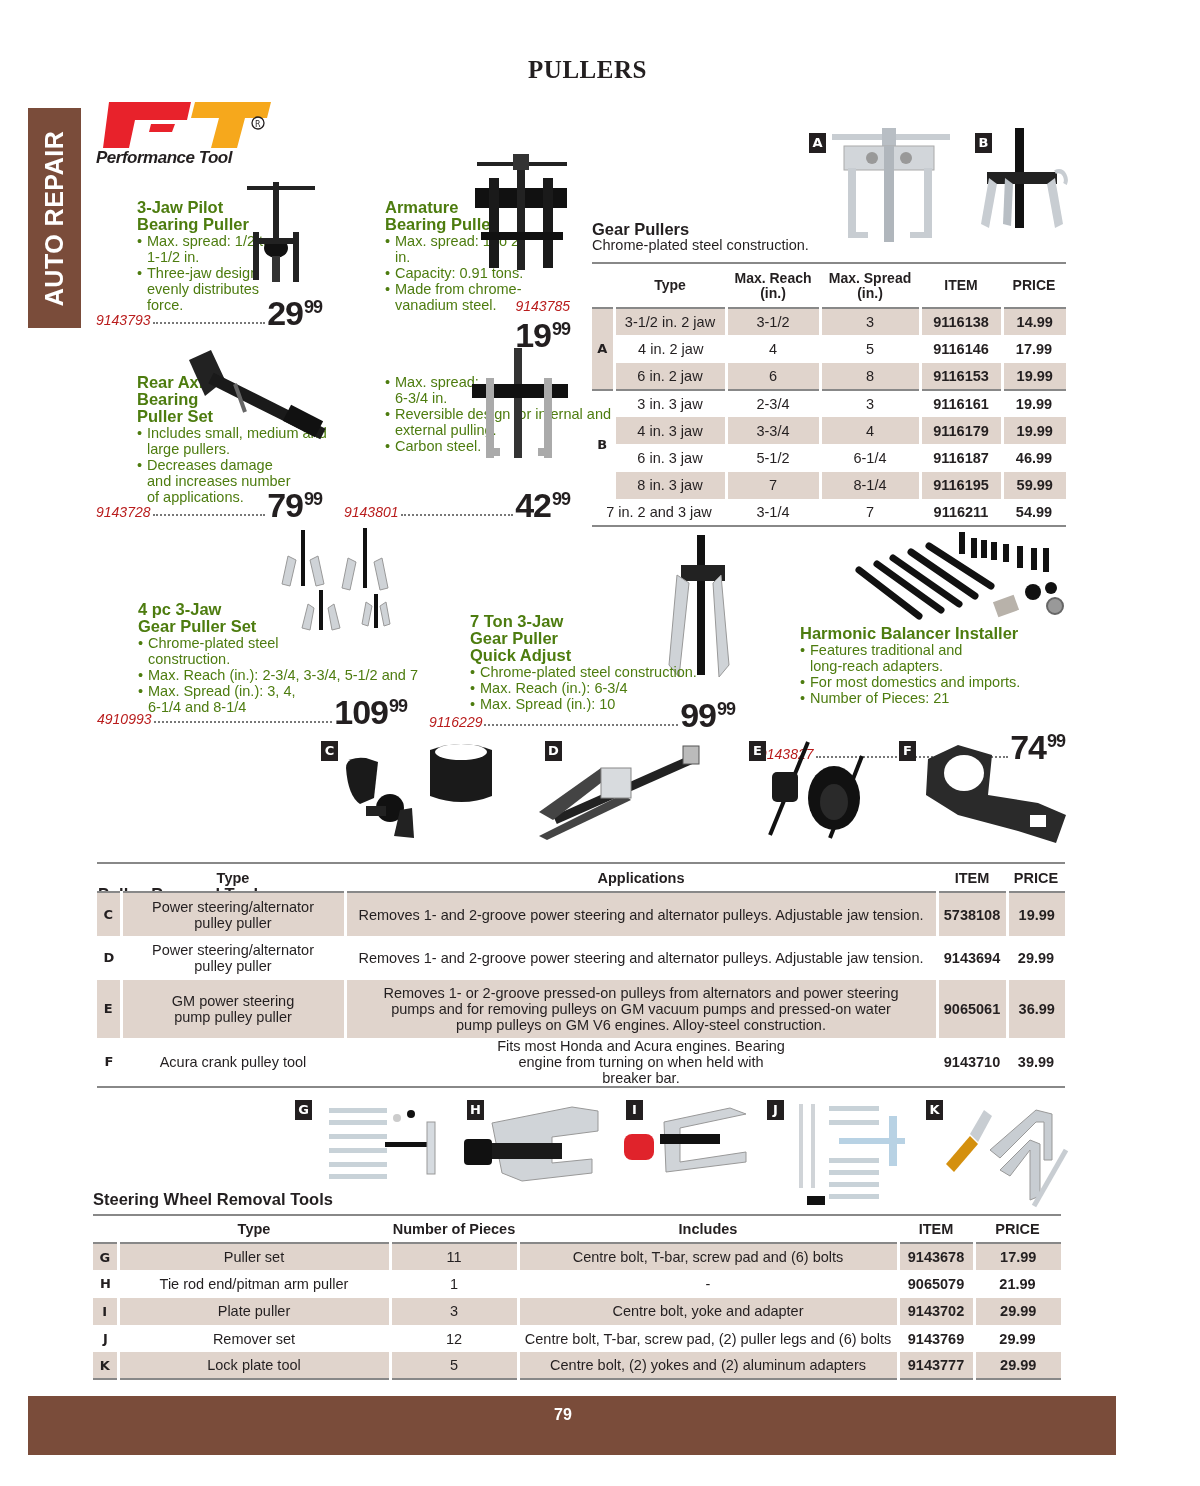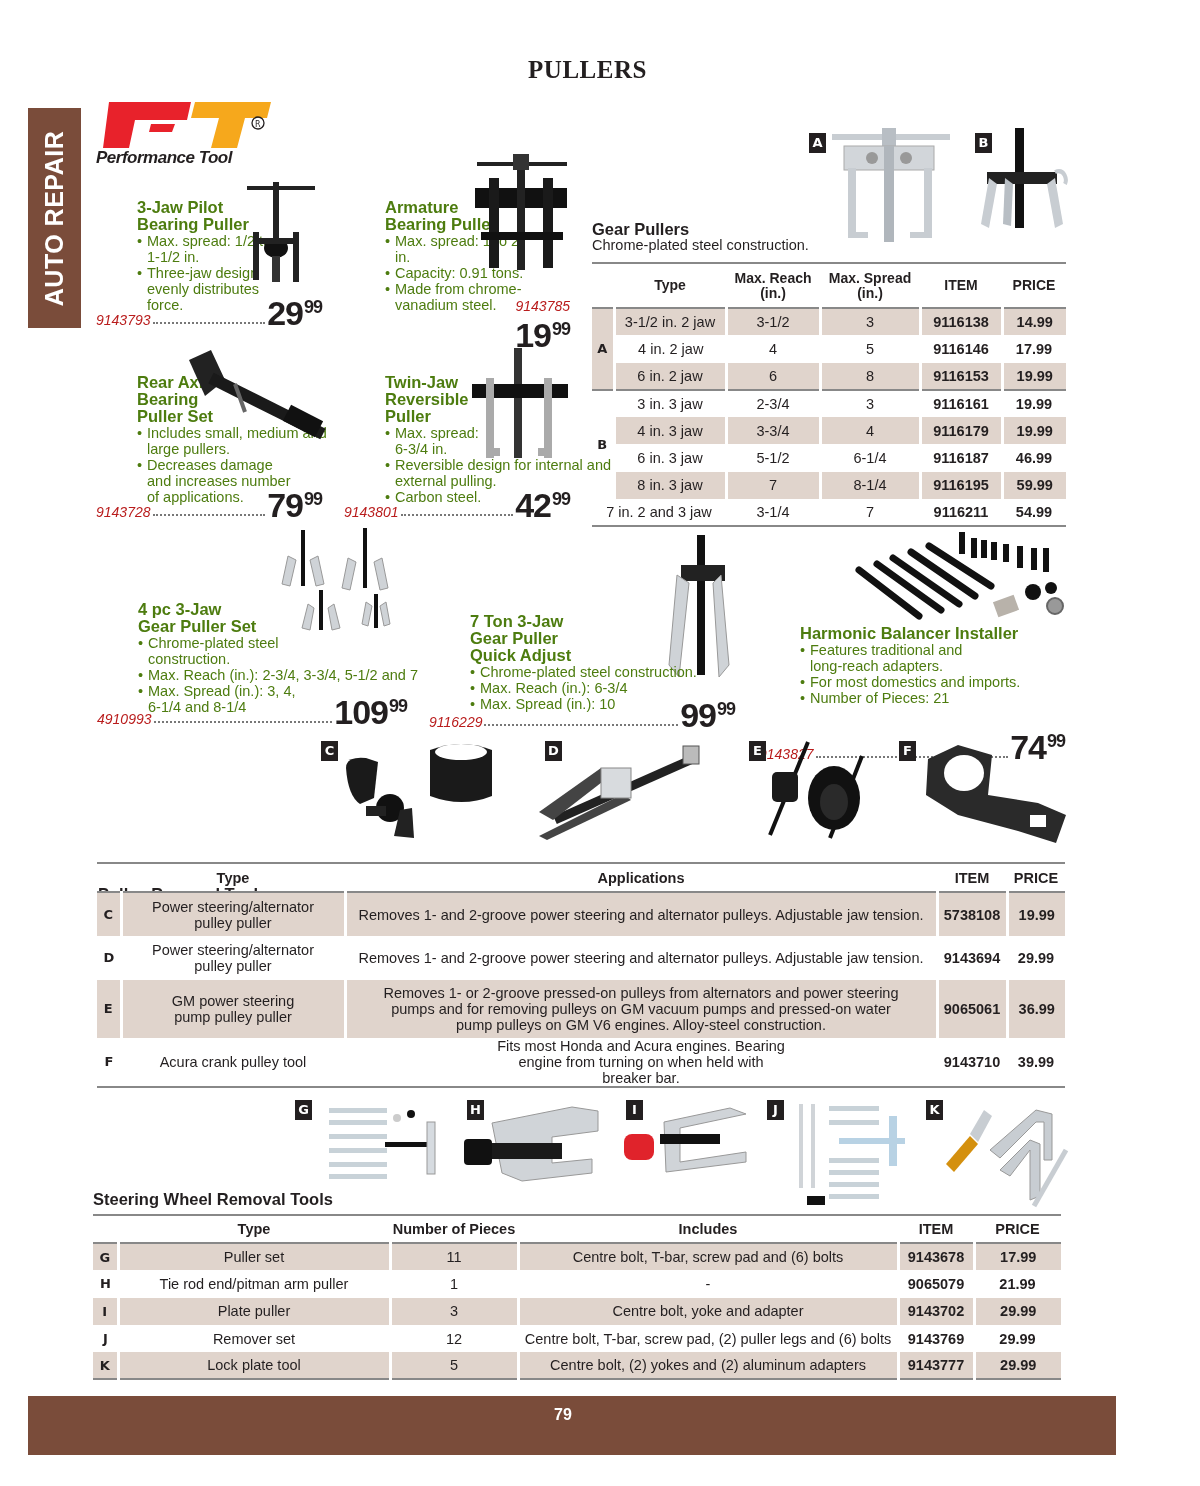--- a/index.html
+++ b/index.html
@@ -148,21 +148,20 @@
 <div class="sku-line" style="left:96px; top:490px; width:226px;">
   <span class="sku">9143728</span>
   <span class="dots"></span>
   <span class="price">
       <span>79</span>
       <sup>99</sup>
     </span>
 </div>
 
 <div class="product" style="left:344px; top:374px; width:230px;">
-  <div class="name"><span>Twin-Jaw</span><br><span>Reversible</span><br><span>Puller</span></div>
   <ul>
     <li style="width:110px;">Max. spread: 6-3/4 in.</li>
     <li>Reversible design for internal and external pulling.</li>
     <li>Carbon steel.</li>
   </ul>
 </div>
 <svg class="tool-img" style="left:470px; top:348px;" width="100" height="110" viewBox="0 0 100 110">
   <rect x="44" y="0" width="8" height="110" fill="#333"></rect>
   <rect x="2" y="36" width="96" height="14" fill="#111"></rect>
   <rect x="16" y="30" width="8" height="80" fill="#aaa"></rect>

